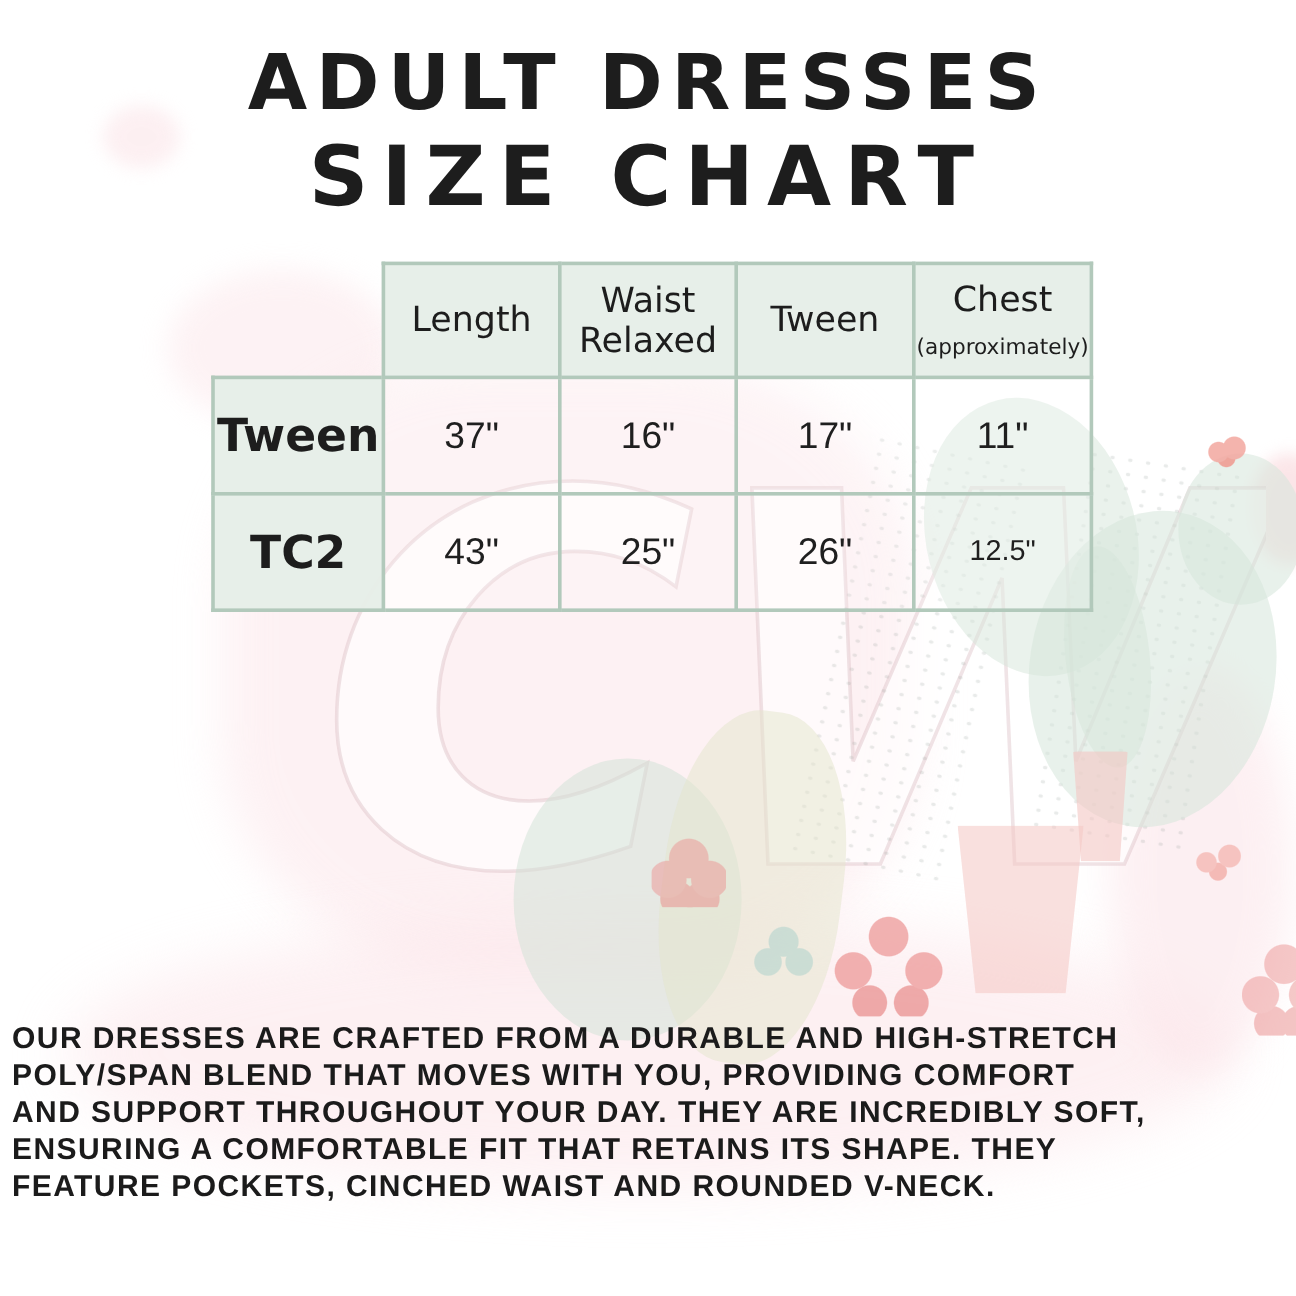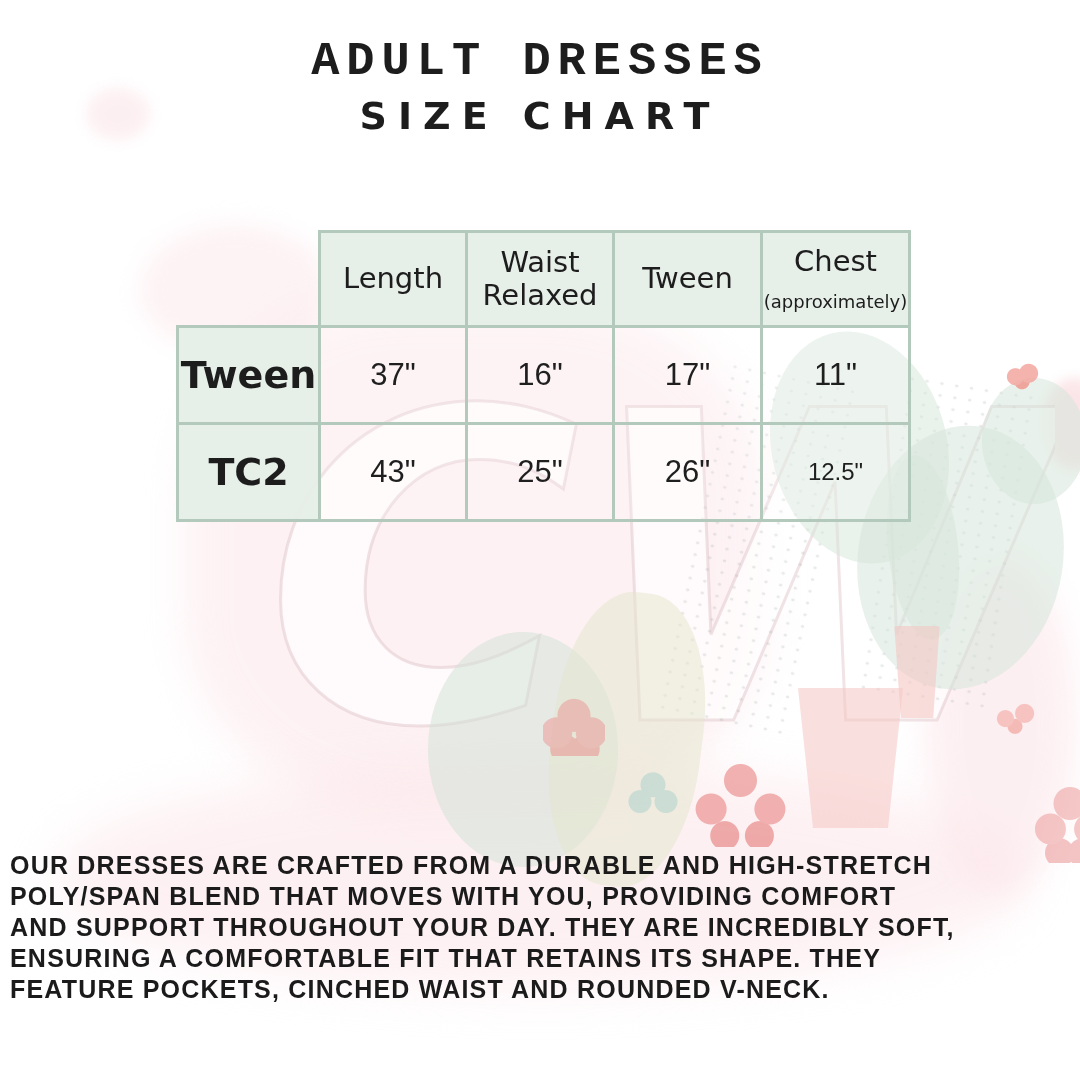--- a/index.html
+++ b/index.html
@@ -34,25 +34,25 @@
   .pot-big{left:788px;top:688px;width:125px;height:140px;opacity:.55;border-radius:12px;}
   .ball-cactus{left:428px;top:632px;width:190px;height:235px;background:#cfe2d6;border-radius:50%;opacity:.5;}
   .olive-cactus{left:552px;top:592px;width:150px;height:295px;background:#e3e6cc;border-radius:45%;opacity:.5;transform:rotate(7deg);}
   .flower-red{background:radial-gradient(circle at 50% 30%,#ec9493 0 16px,transparent 17px),radial-gradient(circle at 22% 60%,#ec9493 0 15px,transparent 16px),radial-gradient(circle at 78% 60%,#ec9493 0 15px,transparent 16px),radial-gradient(circle at 35% 88%,#e98b8a 0 14px,transparent 15px),radial-gradient(circle at 68% 88%,#e98b8a 0 14px,transparent 15px);}
   .fr-main{left:688px;top:752px;width:105px;height:95px;opacity:.7;}
   .fr-small{left:543px;top:698px;width:62px;height:58px;opacity:.5;}
   .fr-edge{left:1035px;top:778px;width:70px;height:85px;opacity:.5;}
   .flower-teal{left:627px;top:768px;width:52px;height:48px;opacity:.55;background:radial-gradient(circle at 50% 35%,#aed2cc 0 12px,transparent 13px),radial-gradient(circle at 25% 70%,#aed2cc 0 11px,transparent 12px),radial-gradient(circle at 75% 70%,#aed2cc 0 11px,transparent 12px);}
   
   .titles{position:absolute;left:0;right:0;top:38px;z-index:3;text-align:center;}
-  .title-1{font-size:47px;font-weight:bold;letter-spacing:7px;line-height:1.0;font-family:Liberation Mono, monospace;}
-  .title-2{font-size:38px;font-weight:bold;letter-spacing:11px;margin-top:12px;line-height:1.0;}
+  .title-1{font-size:64px;font-weight:bold;letter-spacing:7px;line-height:1.0;}
+  .title-2{font-size:69px;font-weight:bold;letter-spacing:11px;margin-top:12px;line-height:1.0;}
   
   .size-table{
-    position:absolute;left:176px;top:230px;z-index:2;
+    position:absolute;left:176px;top:218px;z-index:2;
     border-collapse:collapse;table-layout:fixed;width:732px;
   }
   .size-table td,.size-table th{
     border:3px solid #b2c9bb;text-align:center;vertical-align:middle;padding:0;
   }
   .size-table thead th{background:rgba(230,238,232,.95);height:92px;font-weight:normal;font-size:29px;line-height:1.15;}
   .size-table td.corner{border:none;background:transparent;}
   .size-table tbody th.rowlabel{background:rgba(230,238,232,.95);font-weight:bold;font-size:38px;height:94px;}
   .size-table tbody td.val{background:rgba(255,255,255,.18);font-family:"Liberation Sans",sans-serif;font-size:31px;color:#1f1f1f;}
   .size-table tbody tr:not(:first-child) td.val:last-child{font-size:24px;}

